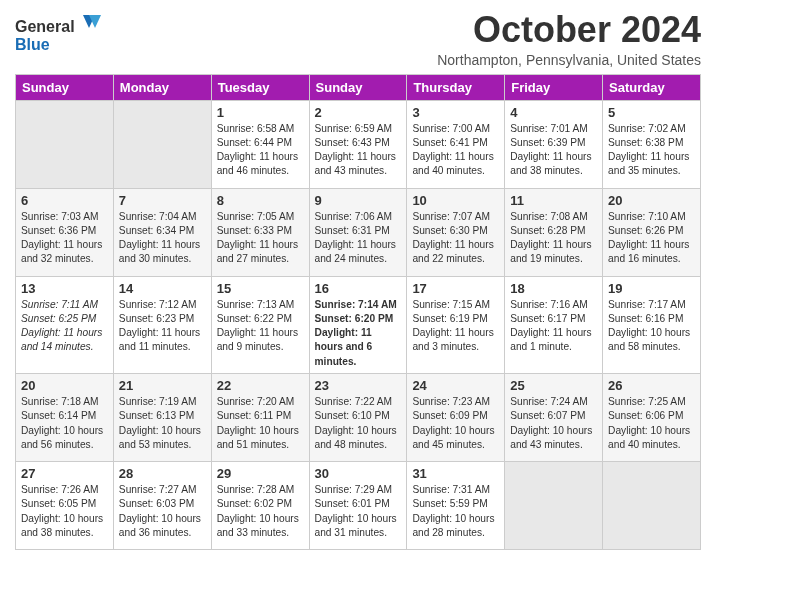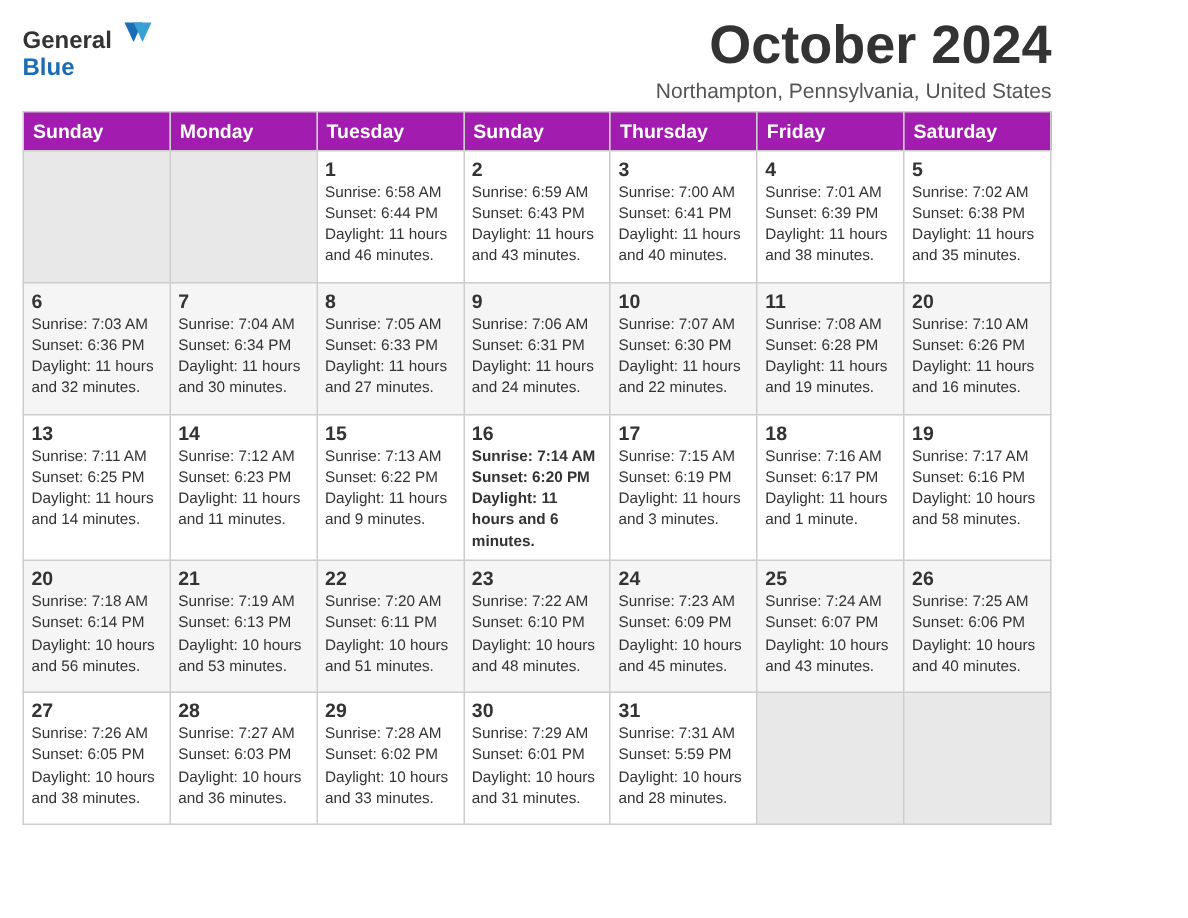--- a/index.html
+++ b/index.html
@@ -208,21 +208,21 @@
           <td>
             <span class="day-num">20</span>
             <div class="day-info" style="white-space: pre-line;">Sunrise: 7:10 AM
 Sunset: 6:26 PM
 Daylight: 11 hours and 16 minutes.</div>
           </td>
         </tr>
         <tr class="row-3">
           <td>
             <span class="day-num">13</span>
-            <div class="day-info" style="white-space: pre-line;">Sunrise: 7:11 AM
+            <div class="day-info" style="white-space: pre-line; font-style: italic;">Sunrise: 7:11 AM
 Sunset: 6:25 PM
 Daylight: 11 hours and 14 minutes.</div>
           </td>
           <td>
             <span class="day-num">14</span>
             <div class="day-info" style="white-space: pre-line;">Sunrise: 7:12 AM
 Sunset: 6:23 PM
 Daylight: 11 hours and 11 minutes.</div>
           </td>
           <td>

